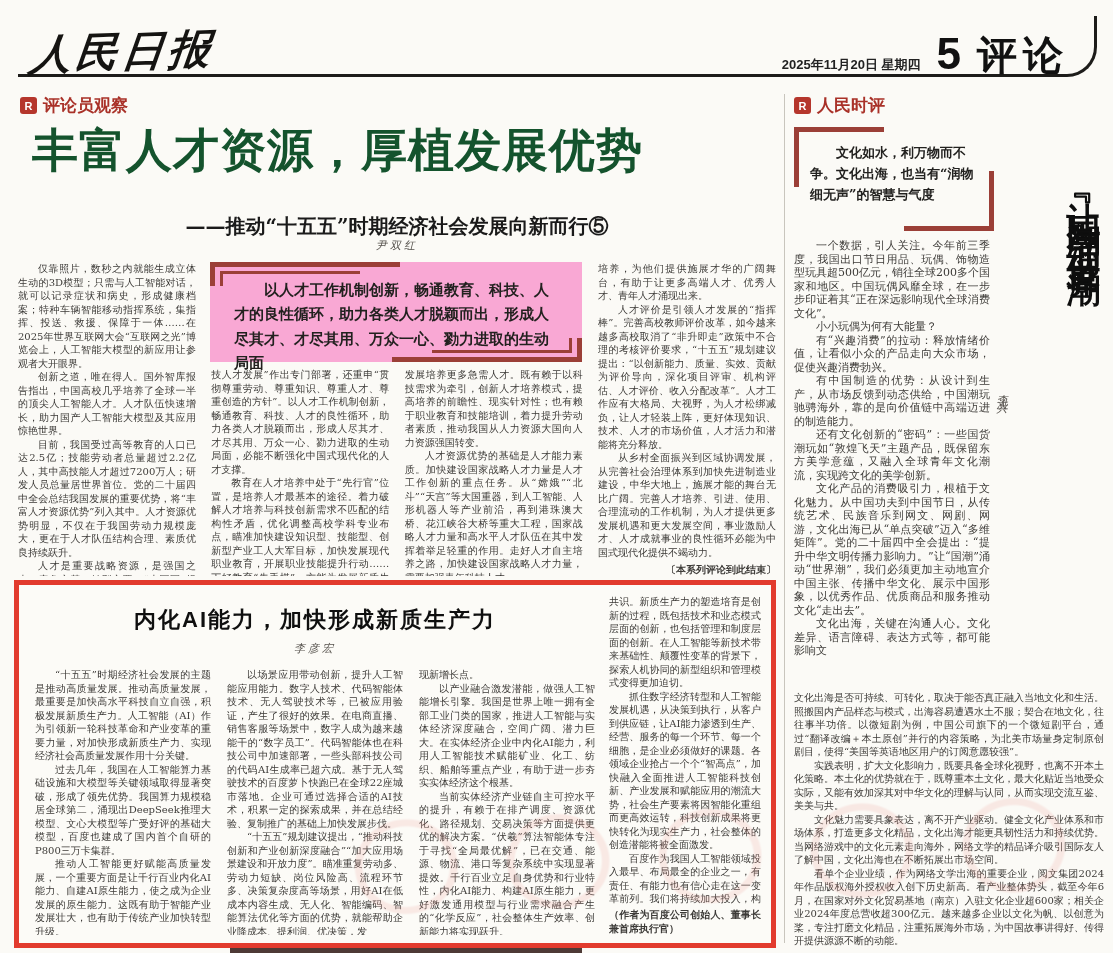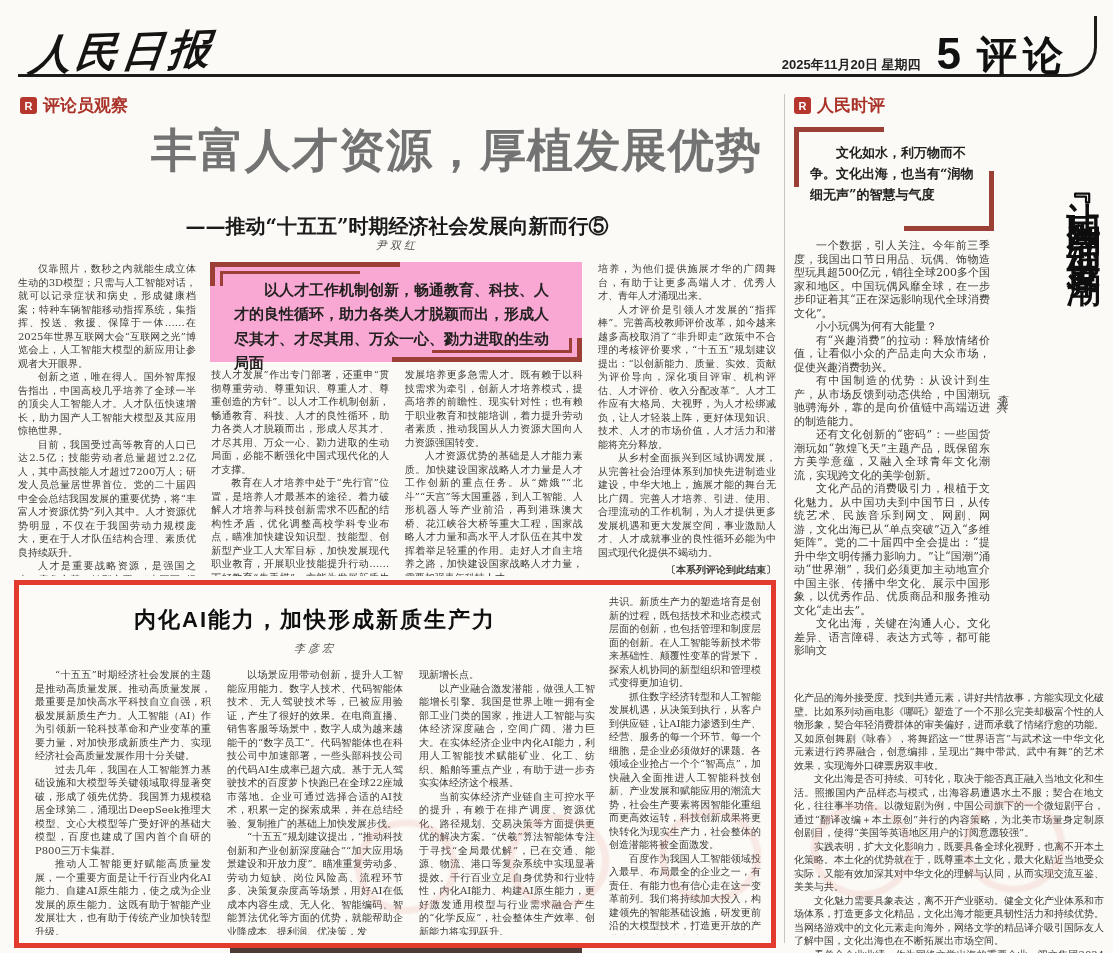--- a/index.html
+++ b/index.html
@@ -17,22 +17,22 @@
   .page-section{font-size:40px;font-weight:900;letter-spacing:6px;color:#111;}
 
   
   .sec-label{display:flex;align-items:center;gap:6px;font-size:17px;font-weight:900;color:#a93128;}
   .sec-logo{display:inline-flex;align-items:center;justify-content:center;width:17px;height:17px;
        background:#b5362c;color:#fff;border-radius:3px;font-size:11px;font-weight:900;
        font-family:"Liberation Sans",sans-serif;}
 
   
   .label-left{position:absolute;left:20px;top:94px;}
-  .headline{position:absolute;left:4px;top:120px;width:758px;text-align:right;
-       font-size:46px;font-weight:900;letter-spacing:1px;color:#737373;
+  .headline{position:absolute;left:32px;top:120px;width:758px;text-align:left;
+       font-size:46px;font-weight:900;letter-spacing:1px;color:#14532d;
        font-family:"Liberation Sans",sans-serif;}
   .subtitle{position:absolute;left:18px;top:198px;width:758px;text-align:center;
        font-size:20px;font-weight:700;color:#1a1a1a;margin-top:15px;}
   .author-line{position:absolute;left:18px;top:238px;width:758px;text-align:center;
        font-size:11px;font-style:italic;color:#57534e;letter-spacing:3px;}
 
   .article-body{position:absolute;left:18px;top:262px;width:758px;height:314px;display:flex;
        justify-content:space-between;}
   .col{width:178px;height:100%;overflow:hidden;font-size:10px;line-height:13.5px;
        text-align:justify;color:#3c3a37;display:flex;flex-direction:column;}
@@ -196,20 +196,21 @@
               </div>
           </div>
         </div>
       </div>
       <div class="box-right">
         <div class="paras">
             <p>共识。新质生产力的塑造培育是创新的过程，既包括技术和业态模式层面的创新，也包括管理和制度层面的创新。在人工智能等新技术带来基础性、颠覆性变革的背景下，探索人机协同的新型组织和管理模式变得更加迫切。</p>
             <p>抓住数字经济转型和人工智能发展机遇，从决策到执行，从客户到供应链，让AI能力渗透到生产、经营、服务的每一个环节、每一个细胞，是企业必须做好的课题。各领域企业抢占一个个“智高点”，加快融入全面推进人工智能科技创新、产业发展和赋能应用的潮流大势，社会生产要素将因智能化重组而更高效运转，科技创新成果将更快转化为现实生产力，社会整体的创造潜能将被全面激发。</p>
             <p>百度作为我国人工智能领域投入最早、布局最全的企业之一，有责任、有能力也有信心走在这一变革前列。我们将持续加大投入，构建领先的智能基础设施，研发更前沿的大模型技术，打造更开放的产业生态体系，助力千行百业内化AI能力、构建AI原生能力，加速智能化转型，为中国经济高质量发展作出新贡献。</p>
           </div>
+        <div class="attribution">（作者为百度公司创始人、董事长兼首席执行官）</div>
       </div>
     </div>
   </div>
 
   <div class="v-divider"></div>
 
   <div class="right-col">
     <div class="sec-label">
       <span class="sec-logo">R</span>
       <span>人民时评</span>
@@ -226,21 +227,20 @@
           <p>有“兴趣消费”的拉动：释放情绪价值，让看似小众的产品走向大众市场，促使兴趣消费勃兴。</p>
           <p>有中国制造的优势：从设计到生产，从市场反馈到动态供给，中国潮玩驰骋海外，靠的是向价值链中高端迈进的制造能力。</p>
           <p>还有文化创新的“密码”：一些国货潮玩如“敦煌飞天”主题产品，既保留东方美学意蕴，又融入全球青年文化潮流，实现跨文化的美学创新。</p>
           <p>文化产品的消费吸引力，根植于文化魅力。从中国功夫到中国节日，从传统艺术、民族音乐到网文、网剧、网游，文化出海已从“单点突破”迈入“多维矩阵”。党的二十届四中全会提出：“提升中华文明传播力影响力。”让“国潮”涌动“世界潮”，我们必须更加主动地宣介中国主张、传播中华文化、展示中国形象，以优秀作品、优质商品和服务推动文化“走出去”。</p>
           <p>文化出海，关键在沟通人心。文化差异、语言障碍、表达方式等，都可能影响文</p>
         </div>
       <div class="vert-author">李洪兴</div>
       <div class="vert-head">让『国潮』涌动『世界潮』</div>
     </div>
     <div class="rt-wide">
-        <p>化产品的海外接受度。找到共通元素，讲好共情故事，方能实现文化破壁。比如系列动画电影《哪吒》塑造了一个不那么完美却极富个性的人物形象，契合年轻消费群体的审美偏好，进而承载了情绪疗愈的功能。又如原创舞剧《咏春》，将舞蹈这一“世界语言”与武术这一中华文化元素进行跨界融合，创意编排，呈现出“舞中带武、武中有舞”的艺术效果，实现海外口碑票房双丰收。</p>
         <p>文化出海是否可持续、可转化，取决于能否真正融入当地文化和生活。照搬国内产品样态与模式，出海容易遭遇水土不服；契合在地文化，往往事半功倍。以微短剧为例，中国公司旗下的一个微短剧平台，通过“翻译改编＋本土原创”并行的内容策略，为北美市场量身定制原创剧目，使得“美国等英语地区用户的订阅意愿较强”。</p>
         <p>实践表明，扩大文化影响力，既要具备全球化视野，也离不开本土化策略。本土化的优势就在于，既尊重本土文化，最大化贴近当地受众实际，又能有效加深其对中华文化的理解与认同，从而实现交流互鉴、美美与共。</p>
         <p>文化魅力需要具象表达，离不开产业驱动。健全文化产业体系和市场体系，打造更多文化精品，文化出海才能更具韧性活力和持续优势。当网络游戏中的文化元素走向海外，网络文学的精品译介吸引国际友人了解中国，文化出海也在不断拓展出市场空间。</p>
         <p>看单个企业业绩，作为网络文学出海的重要企业，阅文集团2024年作品版权海外授权收入创下历史新高。看产业整体势头，截至今年6月，在国家对外文化贸易基地（南京）入驻文化企业超600家；相关企业2024年度总营收超300亿元。越来越多企业以文化为帆、以创意为桨，专注打磨文化精品，注重拓展海外市场，为中国故事讲得好、传得开提供源源不断的动能。</p>
       </div>
   </div>
 
   <div class="watermark"></div>
   <div class="bottom-sliver"></div>
 </div>

